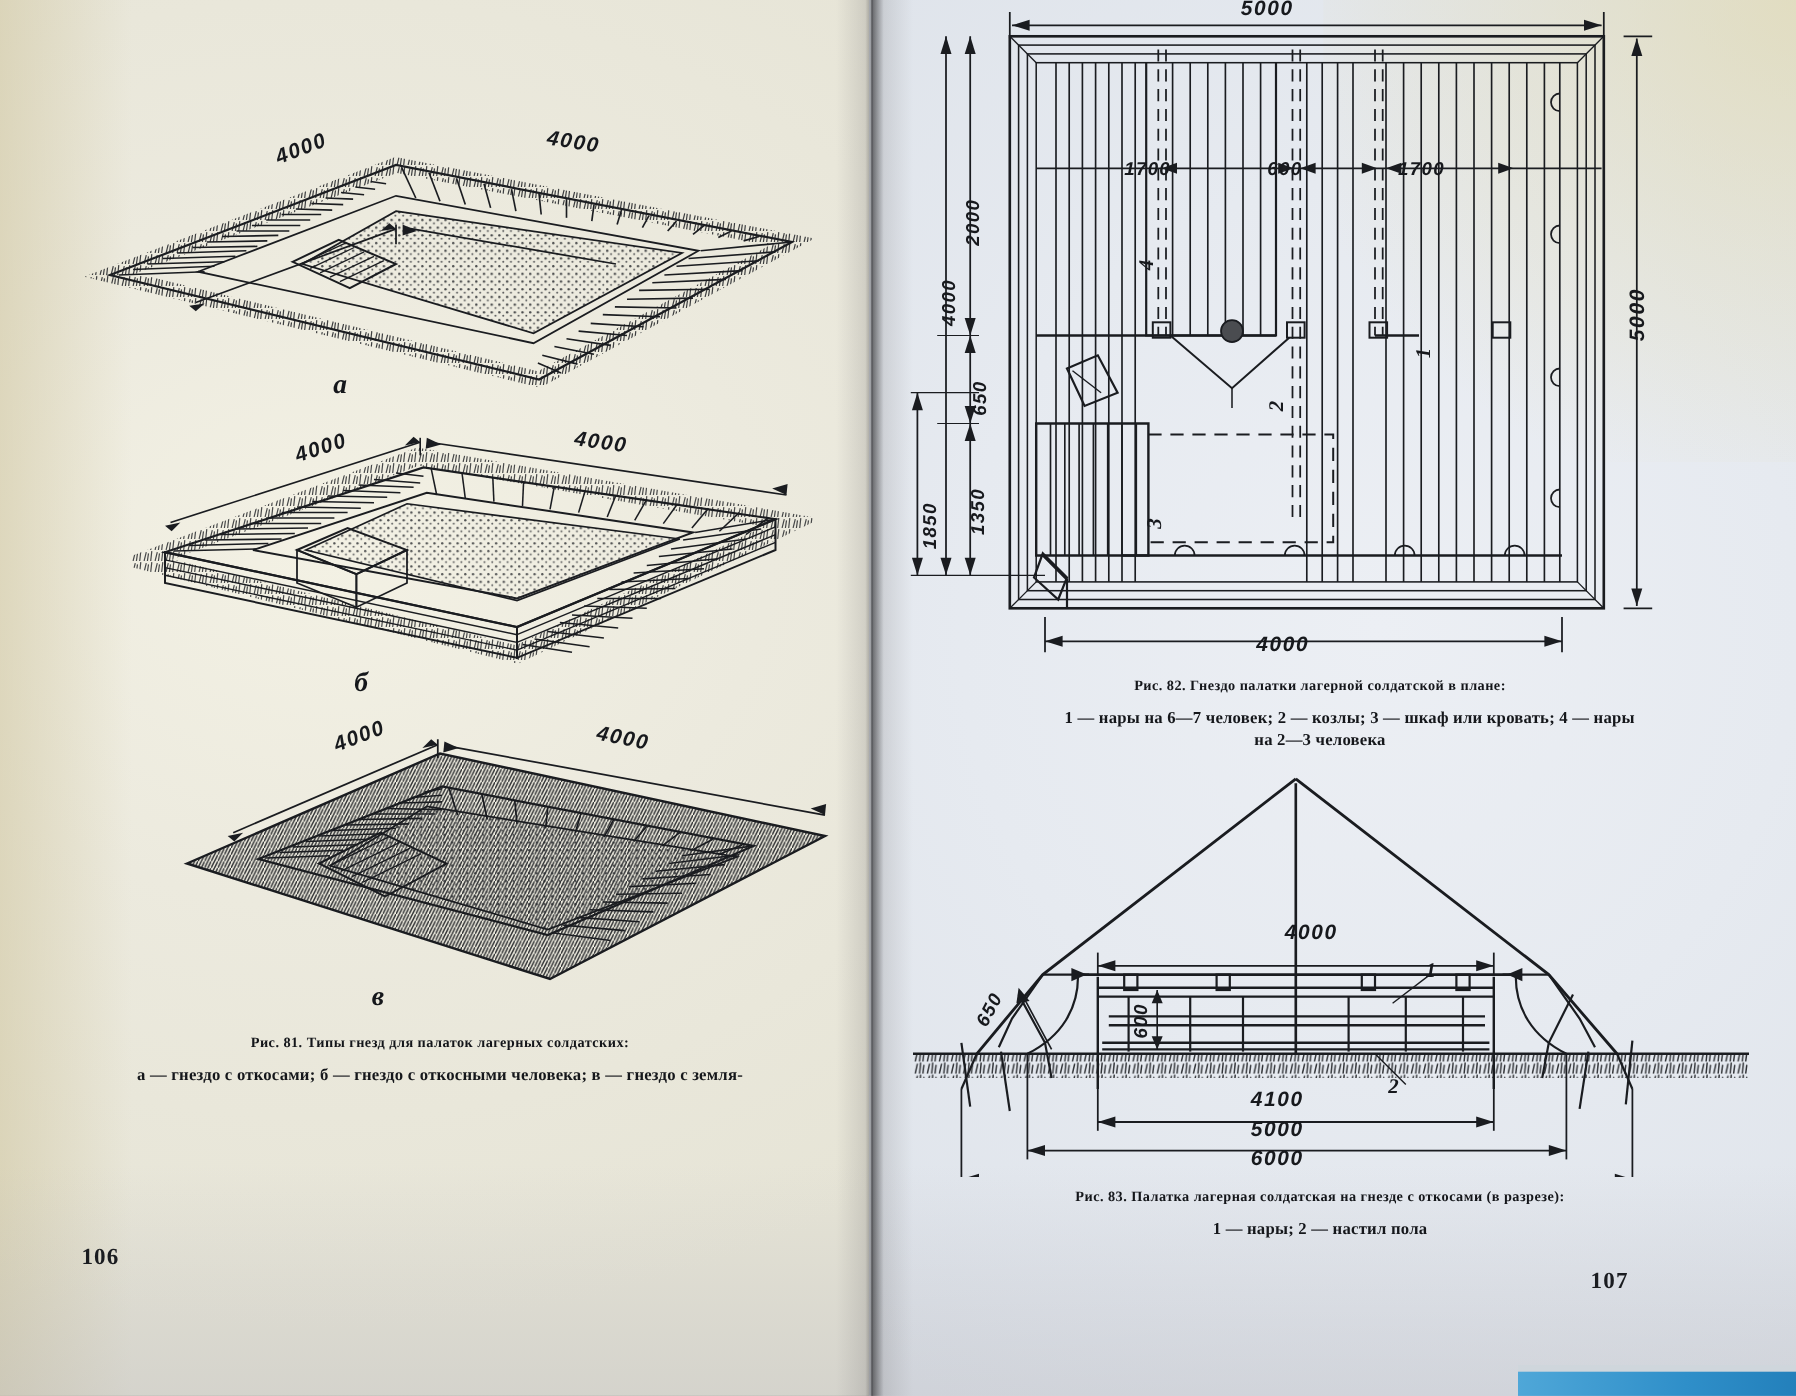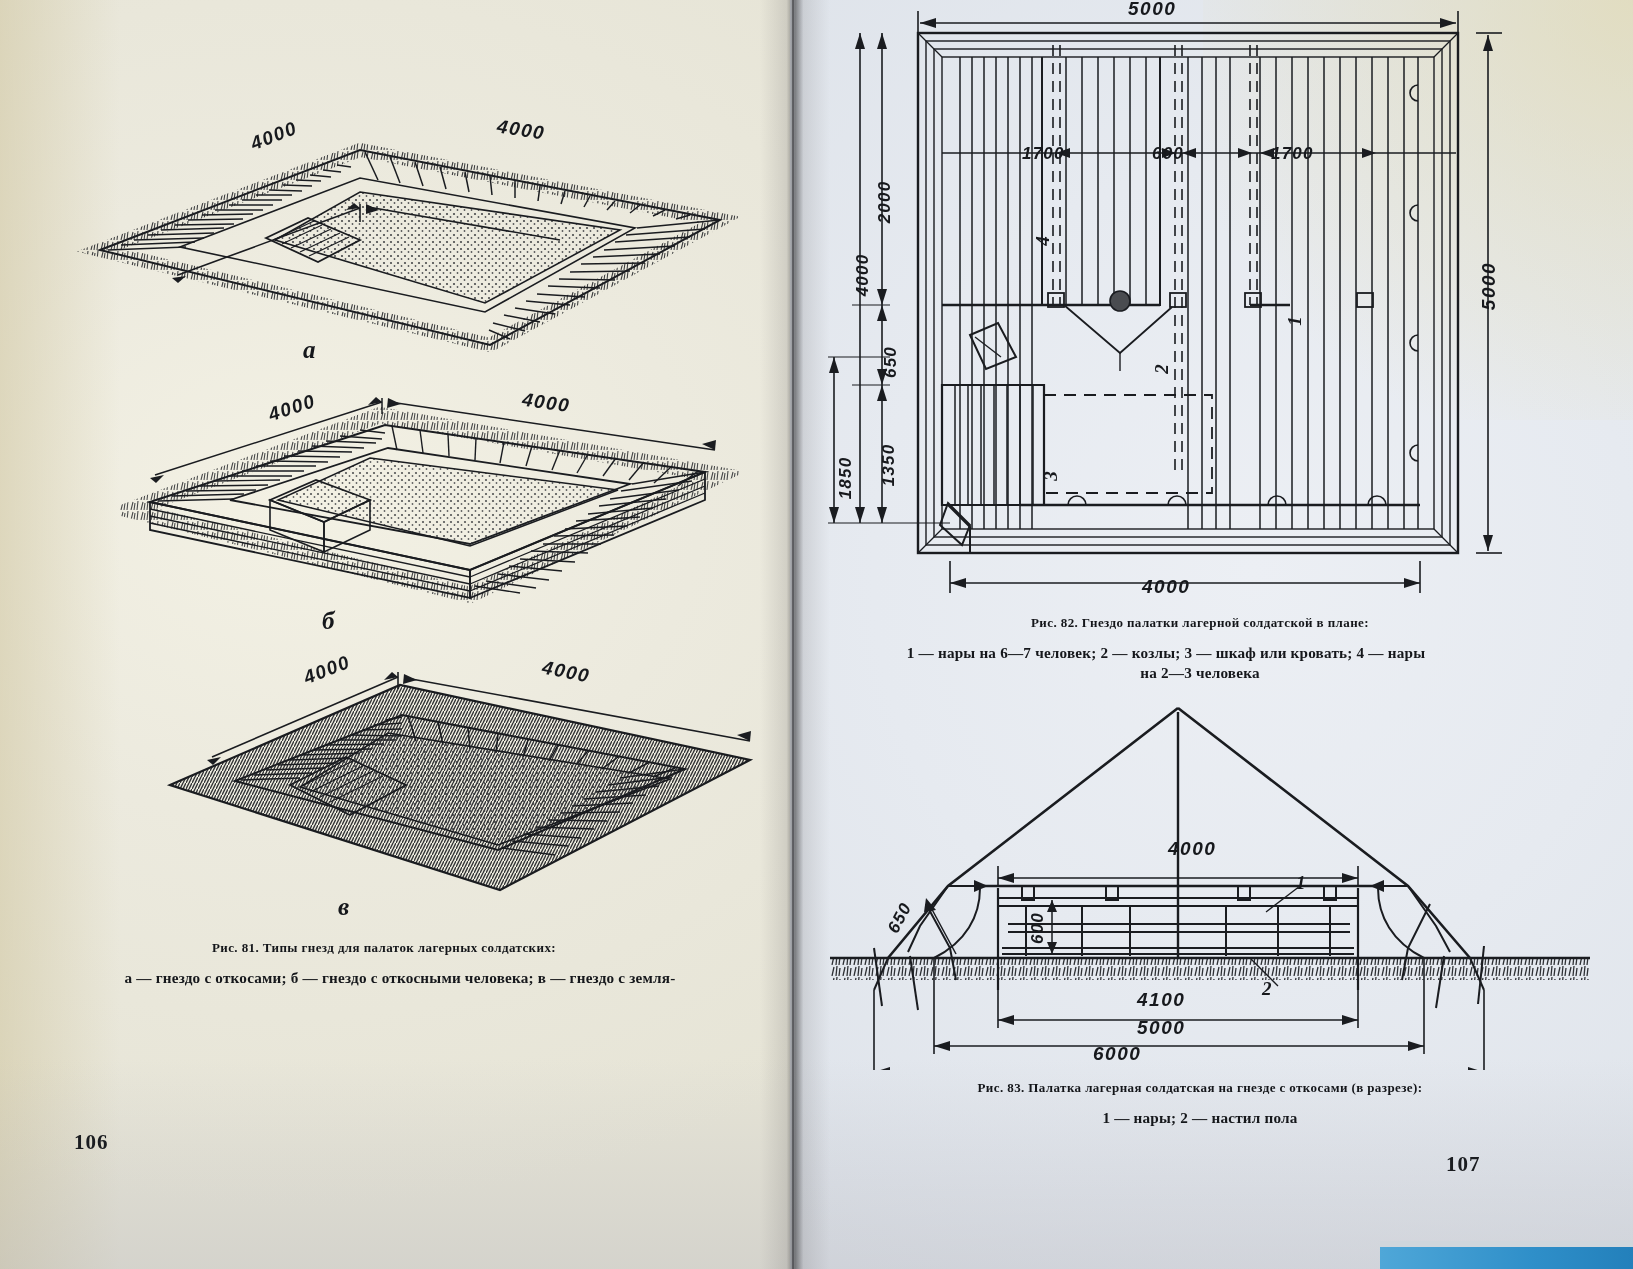--- a/index.html
+++ b/index.html
@@ -377,21 +377,21 @@
         <path d="M256 33 L600 96"></path>
         <path d="M254 29 l13 6 l-14 4 Z" class="inkf"></path>
         <path d="M600 96 l-13 -6 l14 -4 Z" class="inkf"></path>
       </g>
     </svg>
   </div>
   <div class="dim" style="position:absolute;left:303px;top:659px;transform:rotate(-21deg);">4000</div>
   <div class="dim" style="position:absolute;left:542px;top:661px;transform:rotate(11deg);">4000</div>
   <div class="fig-letter" style="position:absolute;left:338px;top:893px;">в</div>
 
-  <div class="cap-main" style="position:absolute;left:44px;top:940px;width:680px;">Рис. 81. Типы гнезд для палаток лагерных солдатских:</div>
+  <div class="cap-main" style="position:absolute;left:60px;top:940px;width:680px;">Рис. 81. Типы гнезд для палаток лагерных солдатских:</div>
   <div class="cap-sub" style="position:absolute;left:55px;top:968px;width:690px;">
     <span>а — гнездо с откосами;</span>
     <span>б — гнездо с откосными человека;</span>
     <span>в — гнездо с земля-</span>
   </div>
 
   <div class="folio" style="position:absolute;left:74px;top:1118px;margin-top:12px;">106</div>
 
   <div style="position:absolute;left:820px;top:5px;width:740px;height:600px;">
     <svg width="740" height="600" viewBox="0 0 740 600">
@@ -580,21 +580,21 @@
   <div class="dim small vert" style="position:absolute;left:875px;top:352px;transform:rotate(-90deg);">650</div>
   <div class="dim small vert" style="position:absolute;left:868px;top:455px;transform:rotate(-90deg);">1350</div>
   <div class="dim small vert" style="position:absolute;left:825px;top:468px;transform:rotate(-90deg);">1850</div>
 
   <div class="num vert" style="position:absolute;left:1290px;top:310px;transform:rotate(-90deg);">1</div>
   <div class="num vert" style="position:absolute;left:1157px;top:358px;transform:rotate(-90deg);">2</div>
   <div class="num vert" style="position:absolute;left:1046px;top:465px;transform:rotate(-90deg);">3</div>
   <div class="num vert" style="position:absolute;left:1038px;top:230px;transform:rotate(-90deg);">4</div>
 
   <div class="cap-main" style="position:absolute;left:830px;top:615px;width:740px;">Рис. 82. Гнездо палатки лагерной солдатской в плане:</div>
-  <div class="cap-sub" style="position:absolute;left:796px;top:643px;width:740px;">1 — нары на 6—7 человек;   2 — козлы;   3 — шкаф или кровать;   4 — нары</div>
+  <div class="cap-sub" style="position:absolute;left:857px;top:643px;width:740px;">1 — нары на 6—7 человек;   2 — козлы;   3 — шкаф или кровать;   4 — нары</div>
   <div class="cap-sub" style="position:absolute;left:830px;top:663px;width:740px;">на 2—3 человека</div>
 
   <div style="position:absolute;left:830px;top:690px;width:760px;height:380px;">
     <svg width="760" height="380" viewBox="0 0 760 380">
       <defs>
         <pattern id="grass2" width="11" height="11" patternUnits="userSpaceOnUse">
           <path d="M2 11 L4 2 M6 11 L7 1 M9 11 L10 3" stroke="#1a1c20" stroke-width="1.3" fill="none"></path>
         </pattern>
       </defs>
 
@@ -711,21 +711,21 @@
           <path d="M654 300 L654 390"></path>
       </g>
     </svg>
   </div>
 
   <div class="dim" style="position:absolute;left:1168px;top:838px;">4000</div>
   <div class="dim small" style="position:absolute;left:884px;top:908px;transform:rotate(-62deg);">650</div>
   <div class="dim small vert" style="position:absolute;left:1022px;top:918px;transform:rotate(-90deg);">600</div>
   <div class="dim" style="position:absolute;left:1137px;top:989px;">4100</div>
   <div class="dim" style="position:absolute;left:1137px;top:1017px;">5000</div>
-  <div class="dim" style="position:absolute;left:1093px;top:1043px;">6000</div>
+  <div class="dim" style="position:absolute;left:1137px;top:1043px;">6000</div>
 
   <div class="num" style="position:absolute;left:1296px;top:872px;">1</div>
   <div class="num" style="position:absolute;left:1262px;top:978px;">2</div>
 
   <div class="cap-main" style="position:absolute;left:800px;top:1080px;width:800px;">Рис. 83. Палатка лагерная солдатская на гнезде с откосами (в разрезе):</div>
   <div class="cap-sub" style="position:absolute;left:800px;top:1108px;width:800px;">1 — нары;   2 — настил пола</div>
 
   <div class="folio" style="position:absolute;left:1446px;top:1152px;">107</div>
 
   <div id="scan-strip2"></div>

